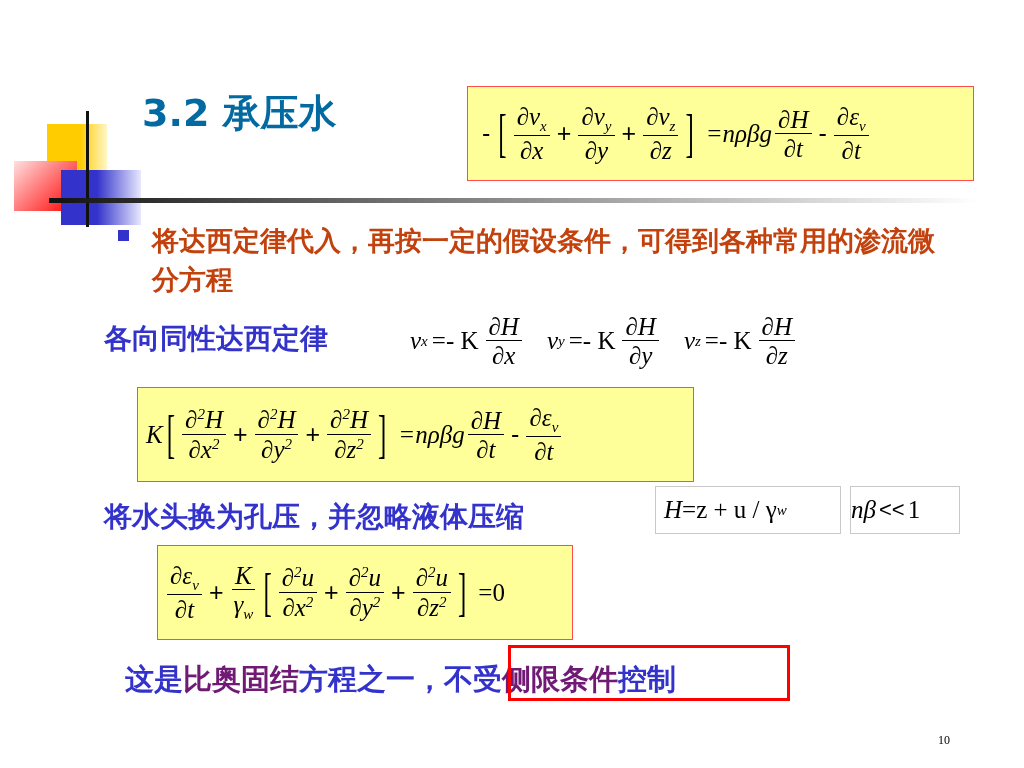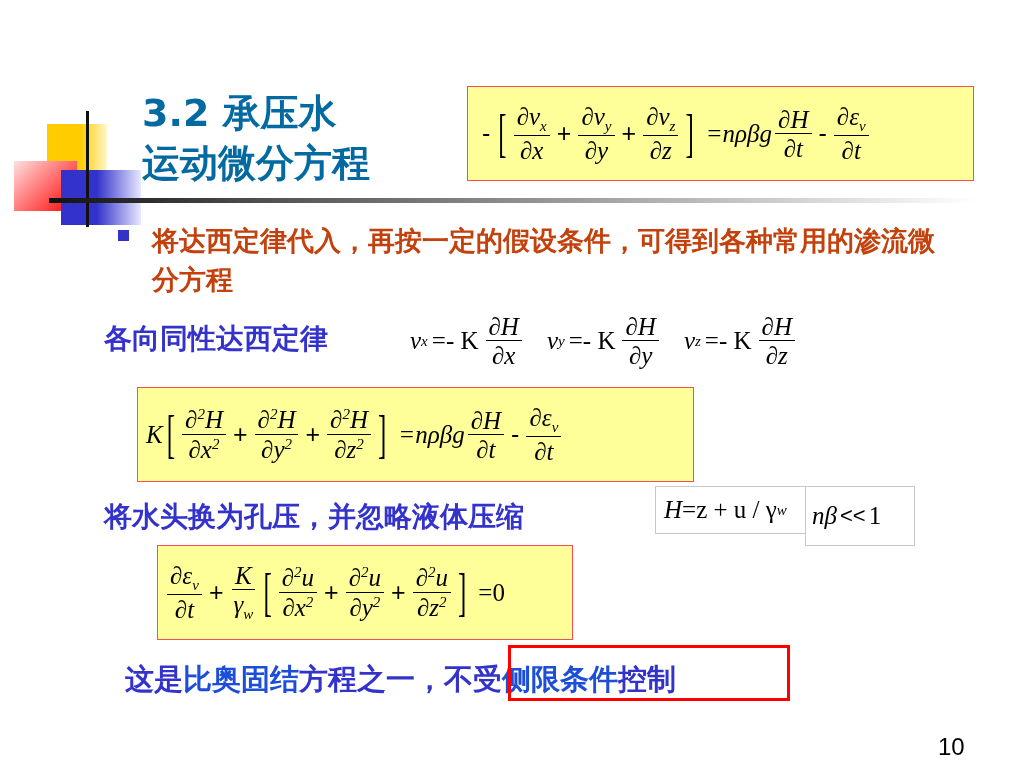--- a/index.html
+++ b/index.html
@@ -36,41 +36,40 @@
   .bracket { font-style:normal; font-family:"Liberation Serif", serif;
     font-weight:100; transform:scaleY(2.1); display:inline-block; margin:0 4px; }
   .op { font-style:normal; font-family:"Liberation Sans", sans-serif; margin:0 4px; }
   sub, sup { font-size:60%; }
 
   .bullet-sq { left:118px; top:230px; width:11px; height:11px; background:#3333cc; }
   .bullet-text { left:152px; top:221px; width:800px; color:#c2410c; font-weight:bold;
     font-size:27px; line-height:39px; }
 
   .label-blue { color:#3333cc; font-weight:bold; font-size:28px; }
-  .red { color:#1d4ed8; }
+  .red { color:#701a75; }
   .blue { color:#3333cc; }
 
   .highlight-box { left:508px; top:645px; width:282px; height:56px;
     border:3px solid #ff0000; box-sizing:border-box; }
 
-  .page-num { left:938px; top:733px; font-family:Liberation Sans, sans-serif;
-    font-size:24px; color:#000; }
+  .page-num { left:938px; top:733px; font-family:Liberation Serif, serif;
+    font-size:12px; color:#000; }
 </style>
 </head>
 <body>
 
 <div class="abs sq-yellow"></div>
 <div class="abs sq-red"></div>
 <div class="abs sq-blue"></div>
 <div class="abs vline"></div>
 <div class="abs hline"></div>
 
 <div class="abs title">
   <div>3.2  承压水</div>
-  <div>运动微分方程</div>
 </div>
 
 <div class="abs eqbox math" style="left:467px; top:86px; width:507px; height:95px; font-size:25px; padding-left:10px;">
   <span class="op">-</span>
   <span class="bracket">[</span>
   <span class="frac">
     <span class="num"><span>∂v</span><sub>x</sub></span>
     <span class="den">∂x</span>
   </span>
   <span class="op">+</span>
@@ -159,21 +158,21 @@
     <span class="den">∂t</span>
   </span>
 </div>
 
 <div class="abs label-blue" style="left:104px; top:498px;">将水头换为孔压，并忽略液体压缩</div>
 <div class="abs plainbox math" style="left:655px; top:486px; width:186px; height:48px; font-size:25px; padding-left:8px;">
   <span>H</span>
   <span class="up" style="">=z + u / γ</span>
     <sub>w</sub>
 </div>
-<div class="abs plainbox math" style="left:805px; top:486px; width:110px; height:60px; font-size:25px; padding-left:6px;">
+<div class="abs plainbox math" style="left:850px; top:486px; width:110px; height:48px; font-size:25px; ">
   <span>nβ</span>
   <span class="up" style="margin:0 3px; font-family:'Liberation Sans',sans-serif; font-size:22px;">&lt;&lt;</span>
   <span class="up">1</span>
 </div>
 
 <div class="abs eqbox math" style="left:157px; top:545px; width:416px; height:95px; font-size:25px; padding-left:6px;">
   <span class="frac">
     <span class="num"><span>∂ε</span><sub>v</sub></span>
     <span class="den">∂t</span>
   </span>

